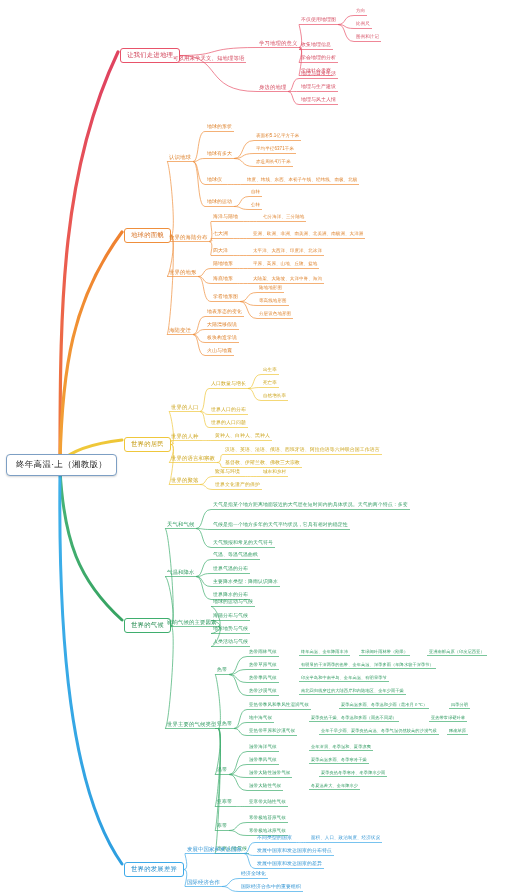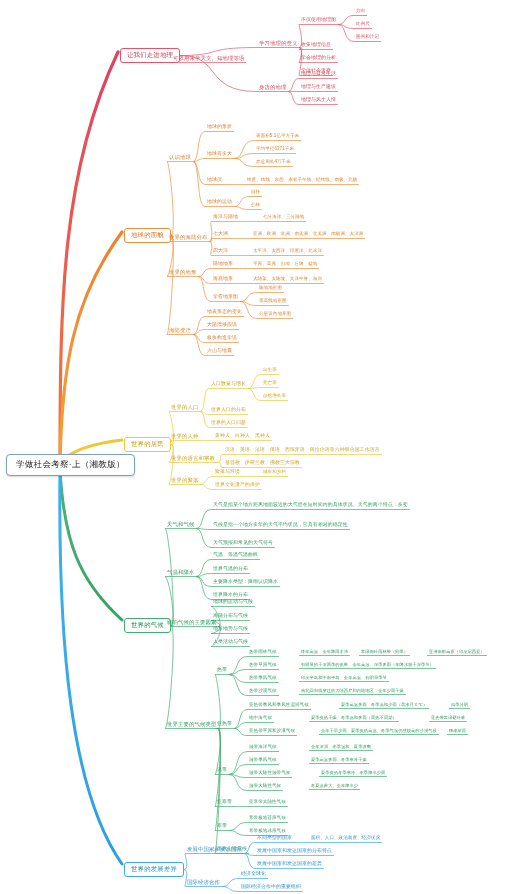--- a/index.html
+++ b/index.html
@@ -309,21 +309,21 @@
         <path d="M255,868.5 L324,868.5" stroke="#3da9e8" stroke-width="0.7" fill="none"></path>
         <path d="M184,869.5 C190,869.5 184.3,886.5 185,886.5 L185,886.5" stroke="#3da9e8" stroke-width="0.7" fill="none"></path>
         <path d="M185,886.5 L222,886.5" stroke="#3da9e8" stroke-width="0.7" fill="none"></path>
         <path d="M222,886.5 C231.35,886.5 227.1,878.5 239,878.5 L239,878.5" stroke="#3da9e8" stroke-width="0.7" fill="none"></path>
         <path d="M239,878.5 L268,878.5" stroke="#3da9e8" stroke-width="0.7" fill="none"></path>
         <path d="M222,886.5 C231.35,886.5 227.1,891.5 239,891.5 L239,891.5" stroke="#3da9e8" stroke-width="0.7" fill="none"></path>
         <path d="M239,891.5 L303,891.5" stroke="#3da9e8" stroke-width="0.7" fill="none"></path>
       </g>
   </svg>
 
-  <div class="node root">学做社会考察·上（湘教版）</div>
+  <div class="node root">终年高温·上（湘教版）</div>
 
   <div id="nodes">
       <div class="node l1 c0" style="left: 120px; top: 48px;">让我们走进地理</div>
       <div class="node lx c0 l2" style="left: 172px; top: 56px;">可以用来学天文、知地理等语</div>
       <div class="node lx c0 l2" style="left: 258px; top: 41px;">学习地理的意义</div>
       <div class="node lx c0 l3" style="left: 300px; top: 18px;">不仅使用地理图</div>
       <div class="node lx c0 l4" style="left: 355px; top: 9px;">方向</div>
       <div class="node lx c0 l4" style="left: 355px; top: 22px;">比例尺</div>
       <div class="node lx c0 l4" style="left: 355px; top: 35px;">图例和注记</div>
       <div class="node lx c0 l3" style="left: 300px; top: 43px;">收集地理信息</div>

